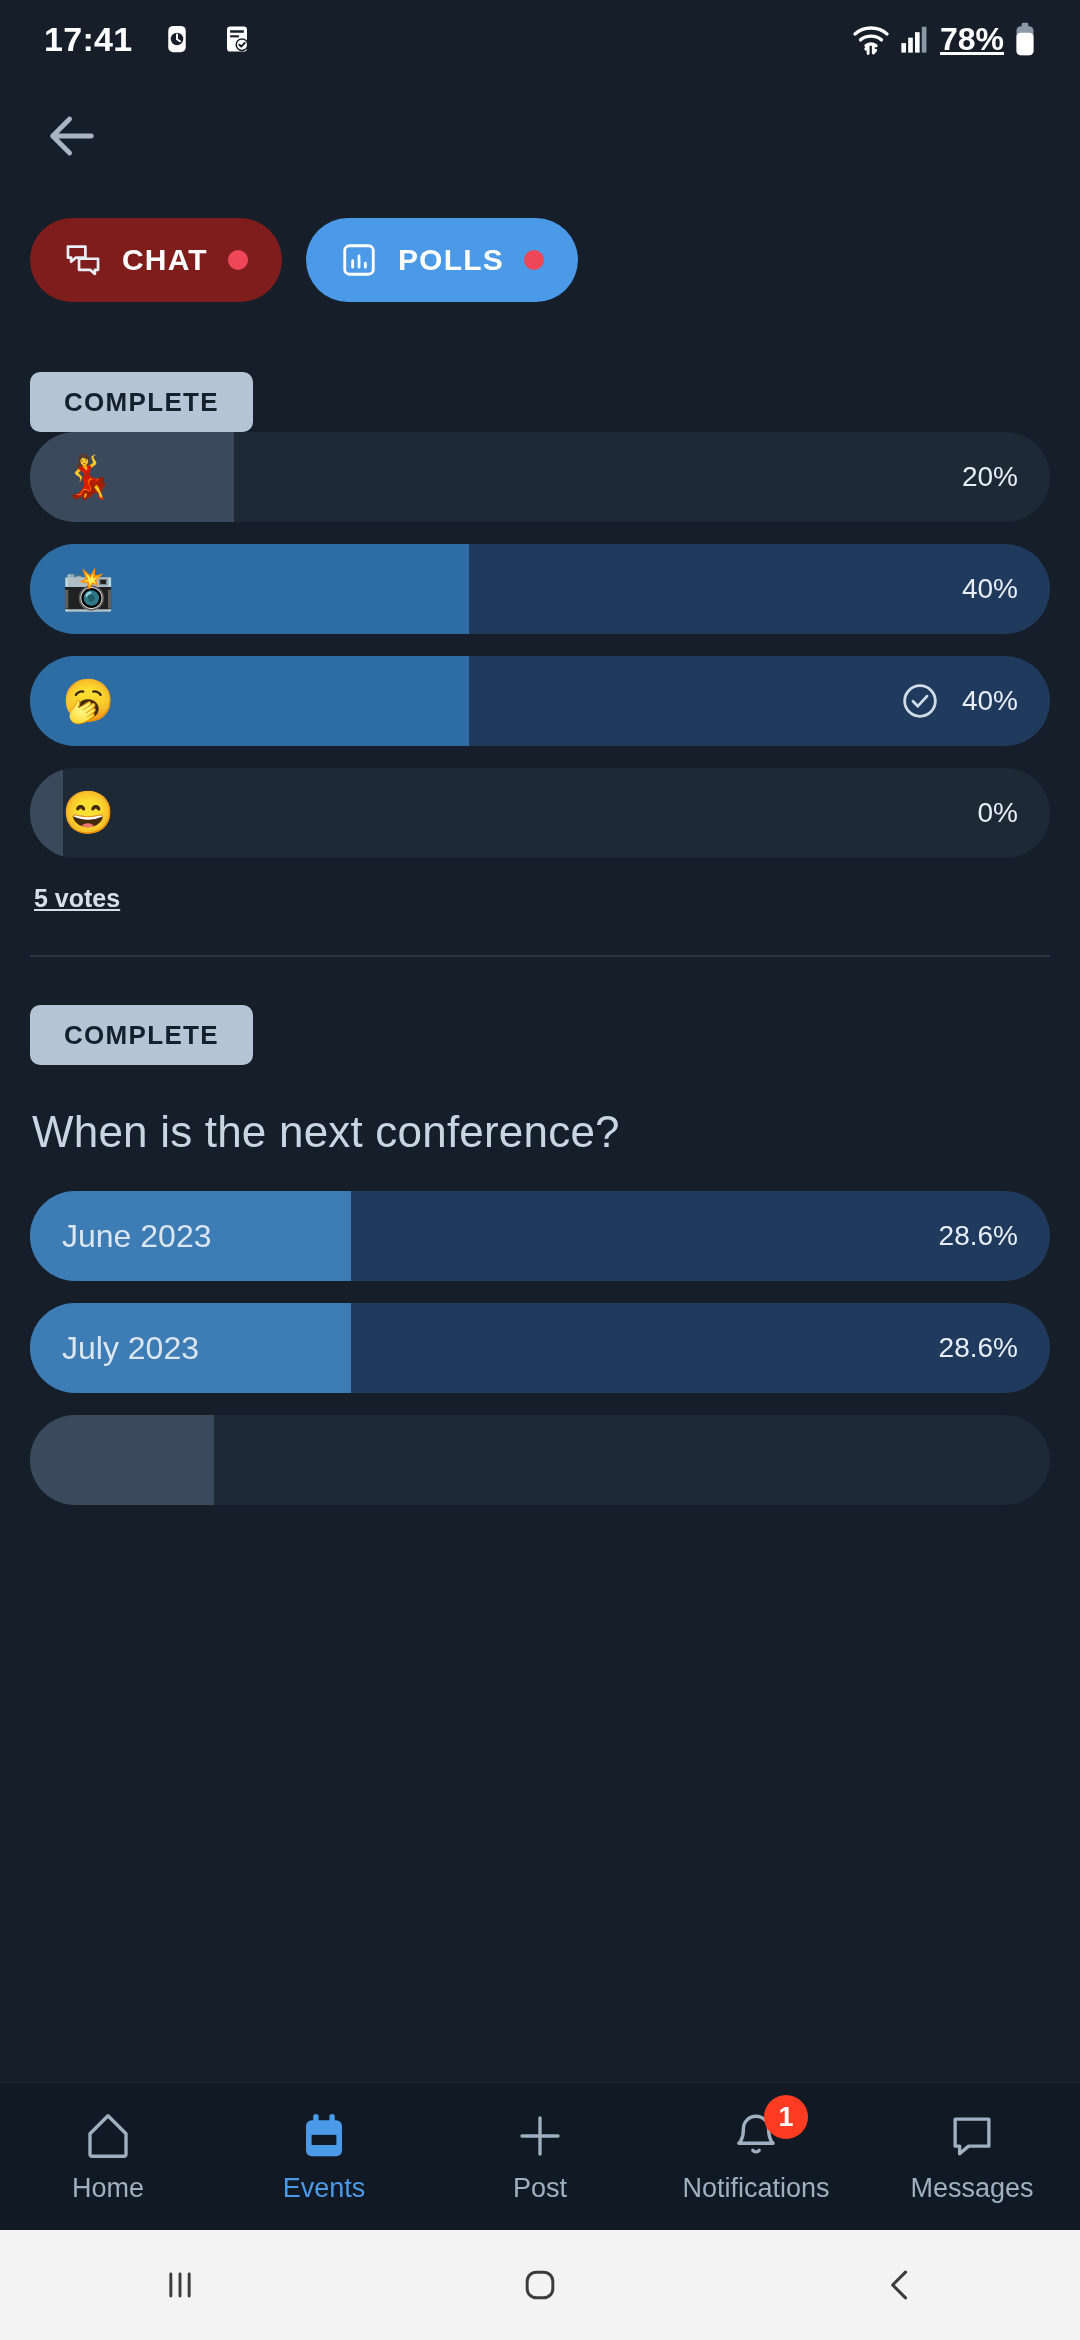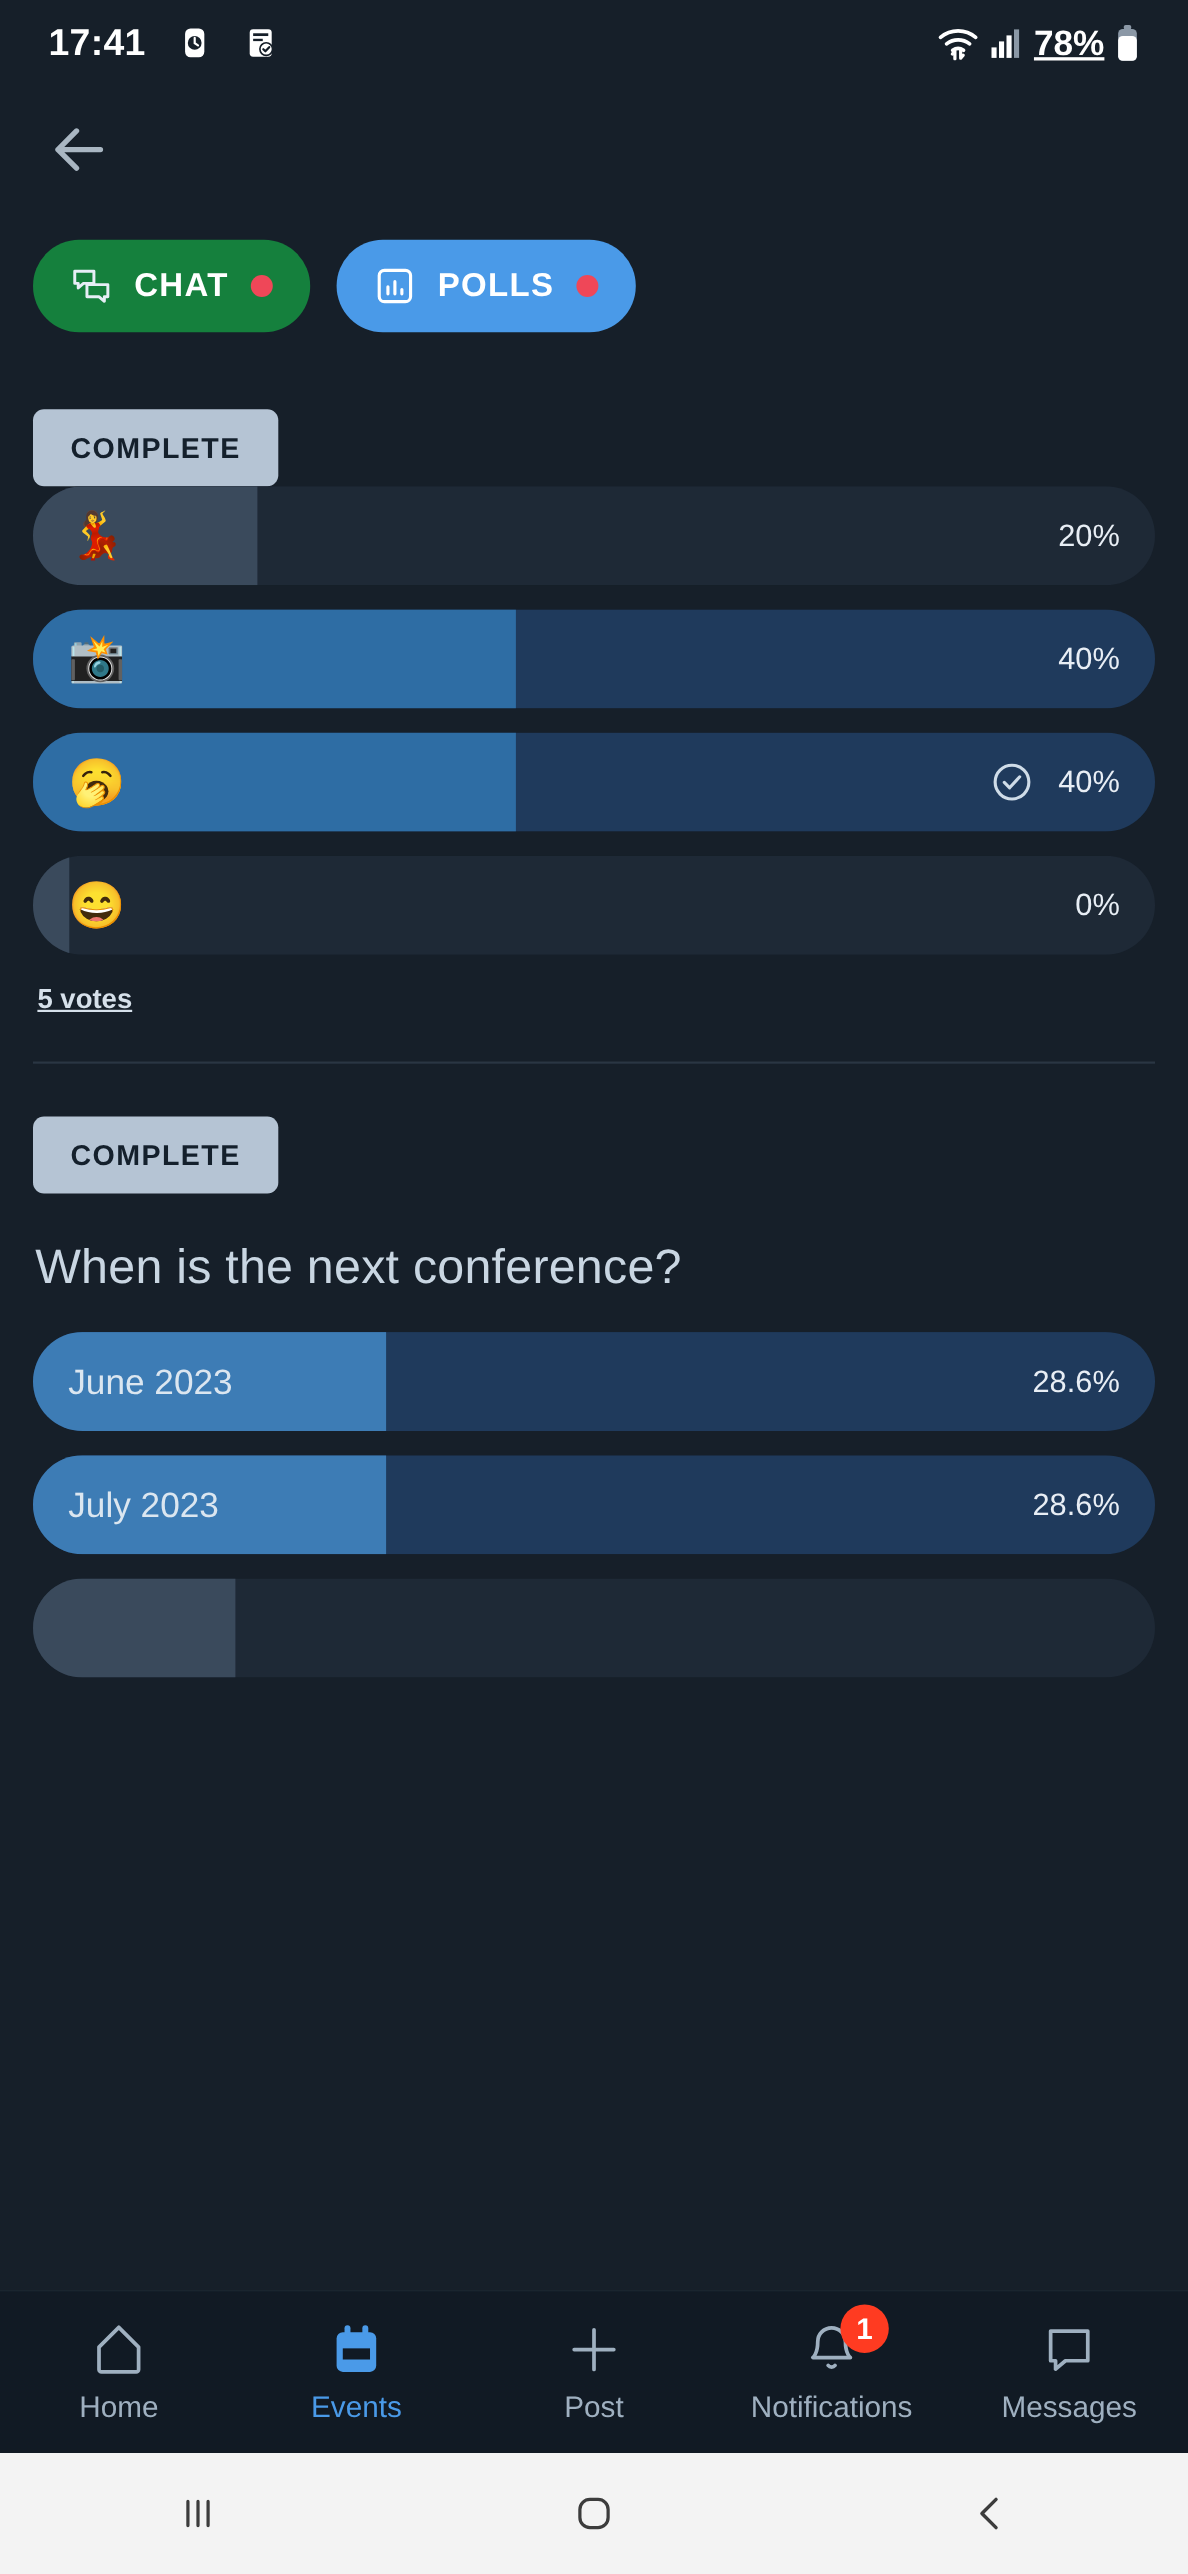--- a/index.html
+++ b/index.html
@@ -25,32 +25,32 @@
   
   .appbar { height:116px; display:flex; align-items:center; padding:0 30px; }
   .back-btn { width:84px; height:84px; display:flex; align-items:center; justify-content:center; }
 
   
   .tabs { display:flex; gap:24px; padding:24px 30px 0 30px; }
   .pill {
     display:flex; align-items:center; gap:20px;
     height:84px; border-radius:42px; padding:0 34px;
   }
-  .pill.inactive { background:#15803d;text-align:center; }
+  .pill.inactive { background:#7f1d1d;text-align:center; }
   .pill.active { background:#4a9ae8; }
   .pill-label { font-size:30px; font-weight:700; letter-spacing:1.2px; color:#ffffff; }
   .dot { width:20px; height:20px; border-radius:50%; background:#ef4758; }
 
   
   .poll { padding:0 30px; }
   .badge {
     display:inline-flex; align-items:center; justify-content:center;
     background:#b5c4d4; color:#14202c;
     font-size:26px; font-weight:700; letter-spacing:1.3px;
-    height:70px; padding:0 34px; border-radius:10px;
+    height:60px; padding:0 34px; border-radius:10px;
   }
   .question {
     font-size:44px; color:#c9d6e2; font-weight:400;
     margin:42px 0 34px 2px; letter-spacing:.2px;
   }
 
   .bar {
     position:relative; height:90px; border-radius:45px;
     overflow:hidden; margin-bottom:22px;
     display:flex; align-items:center;

